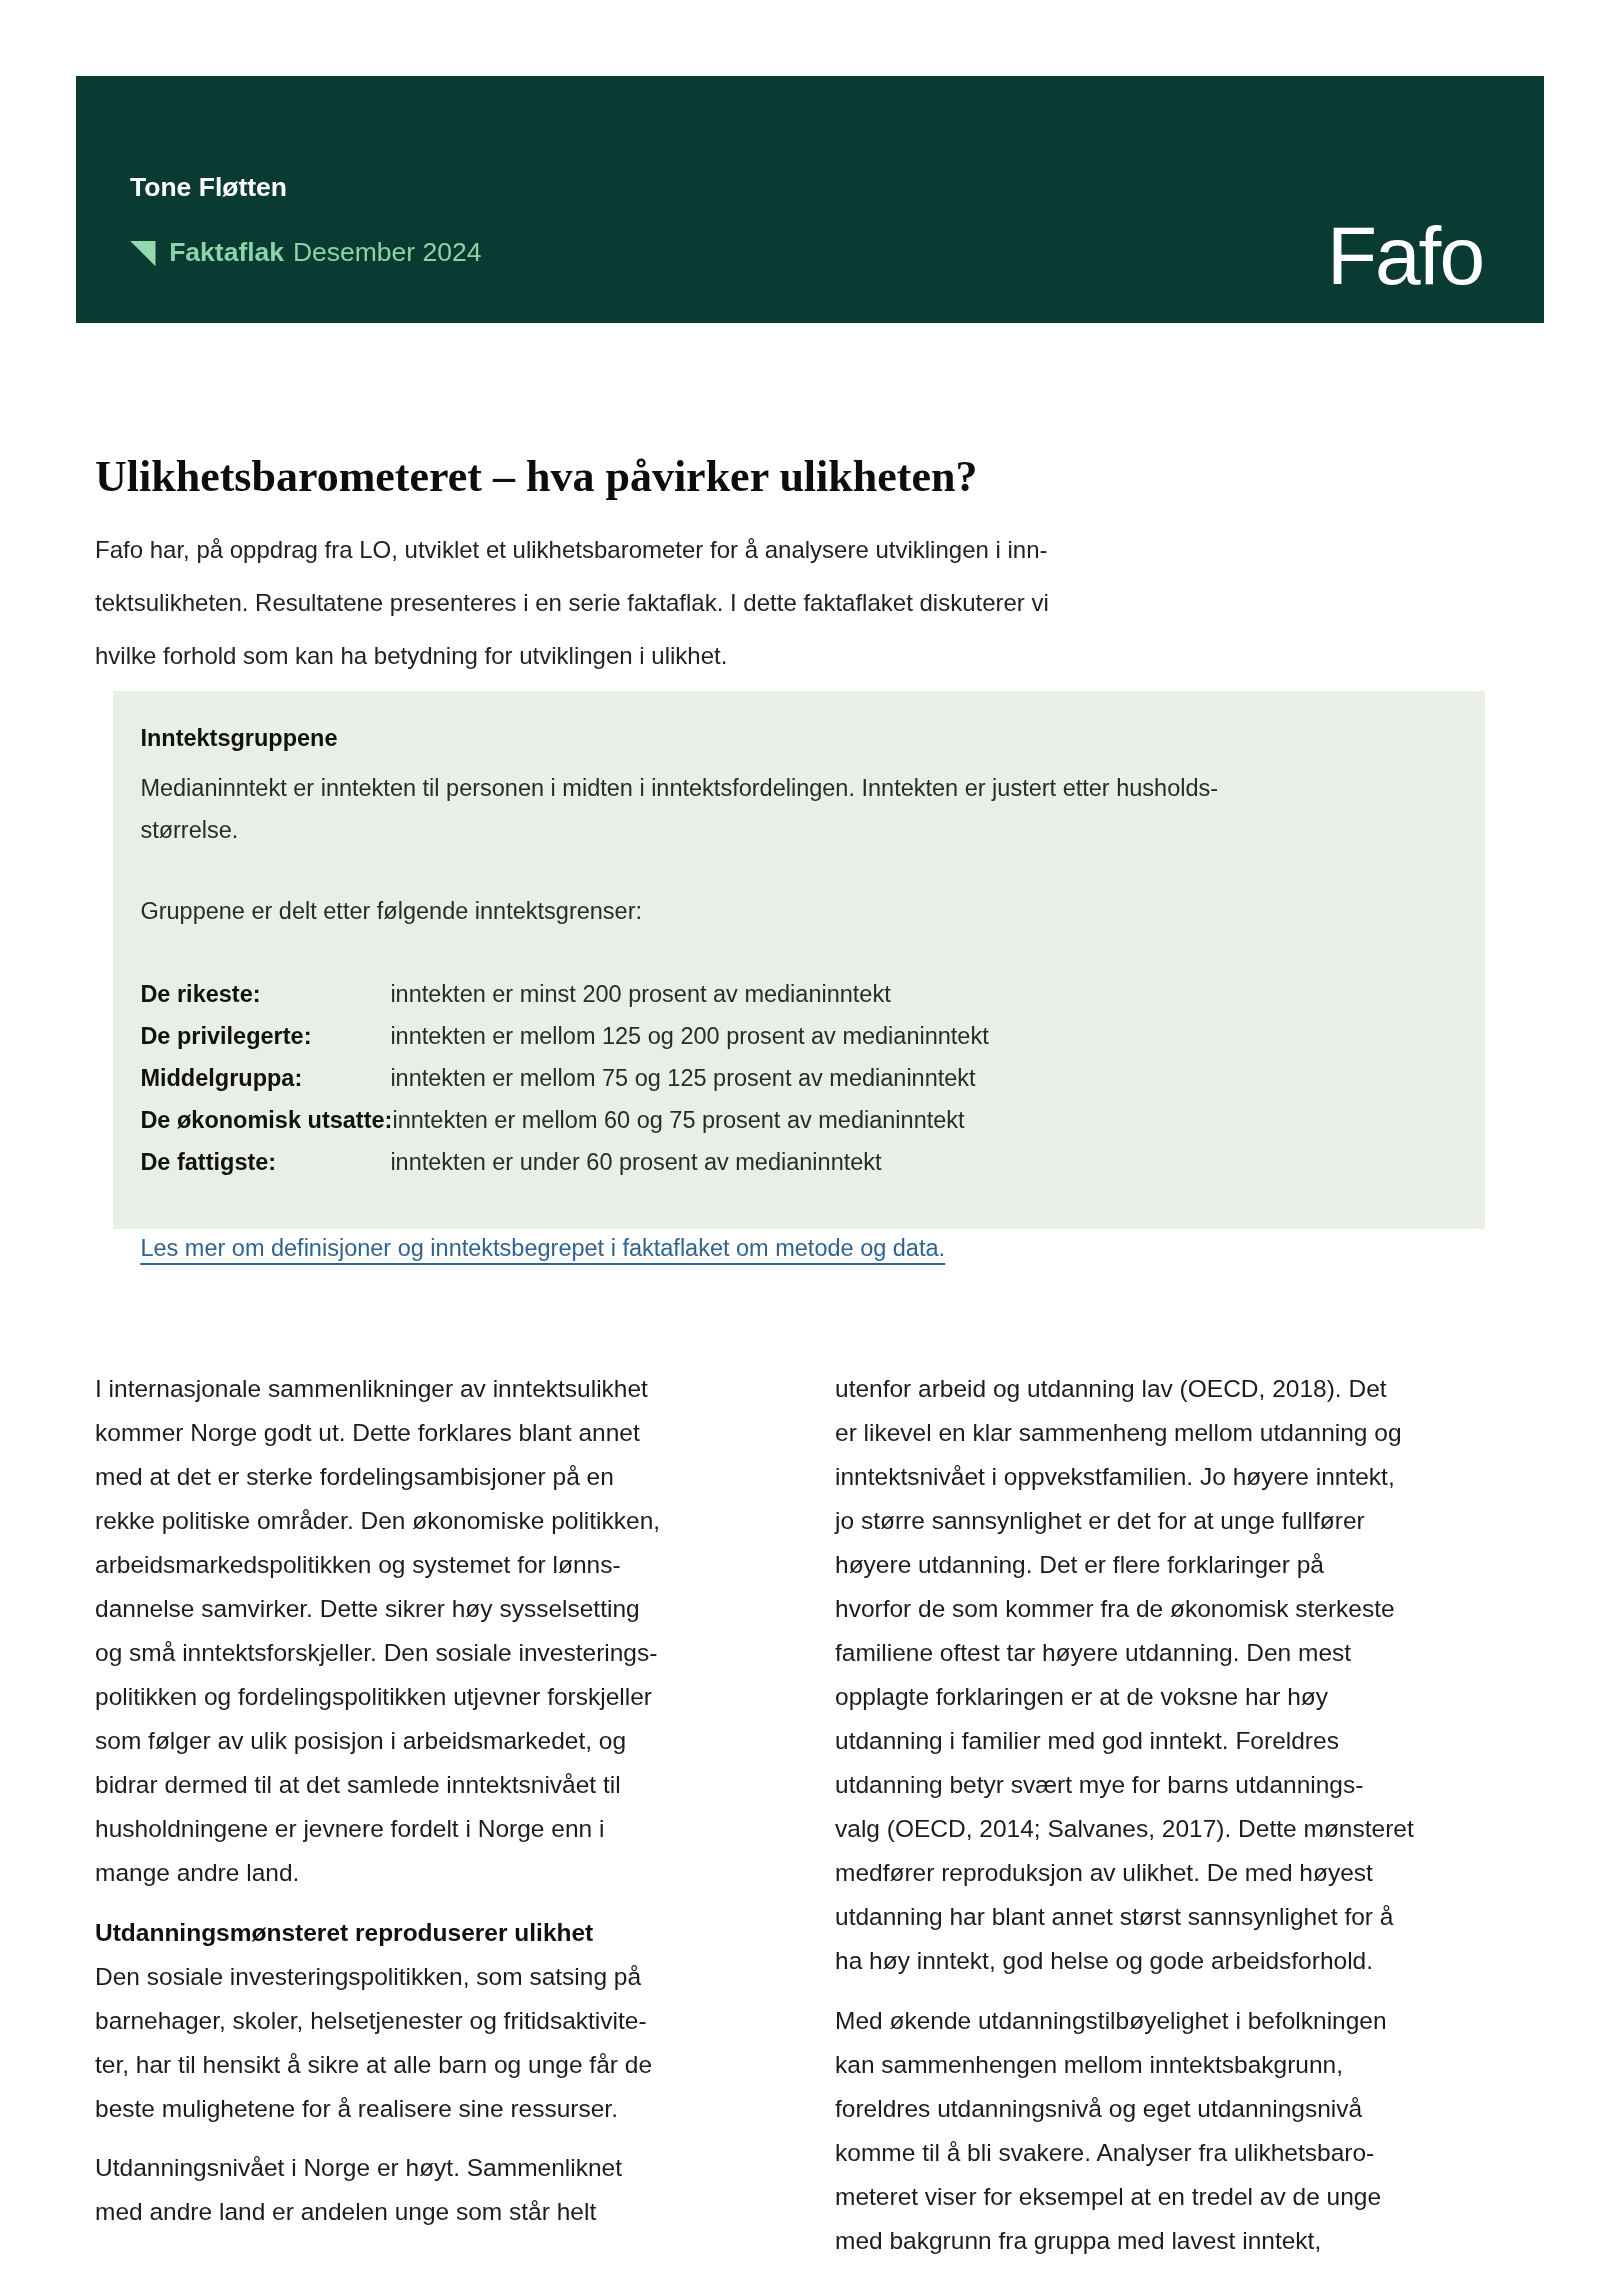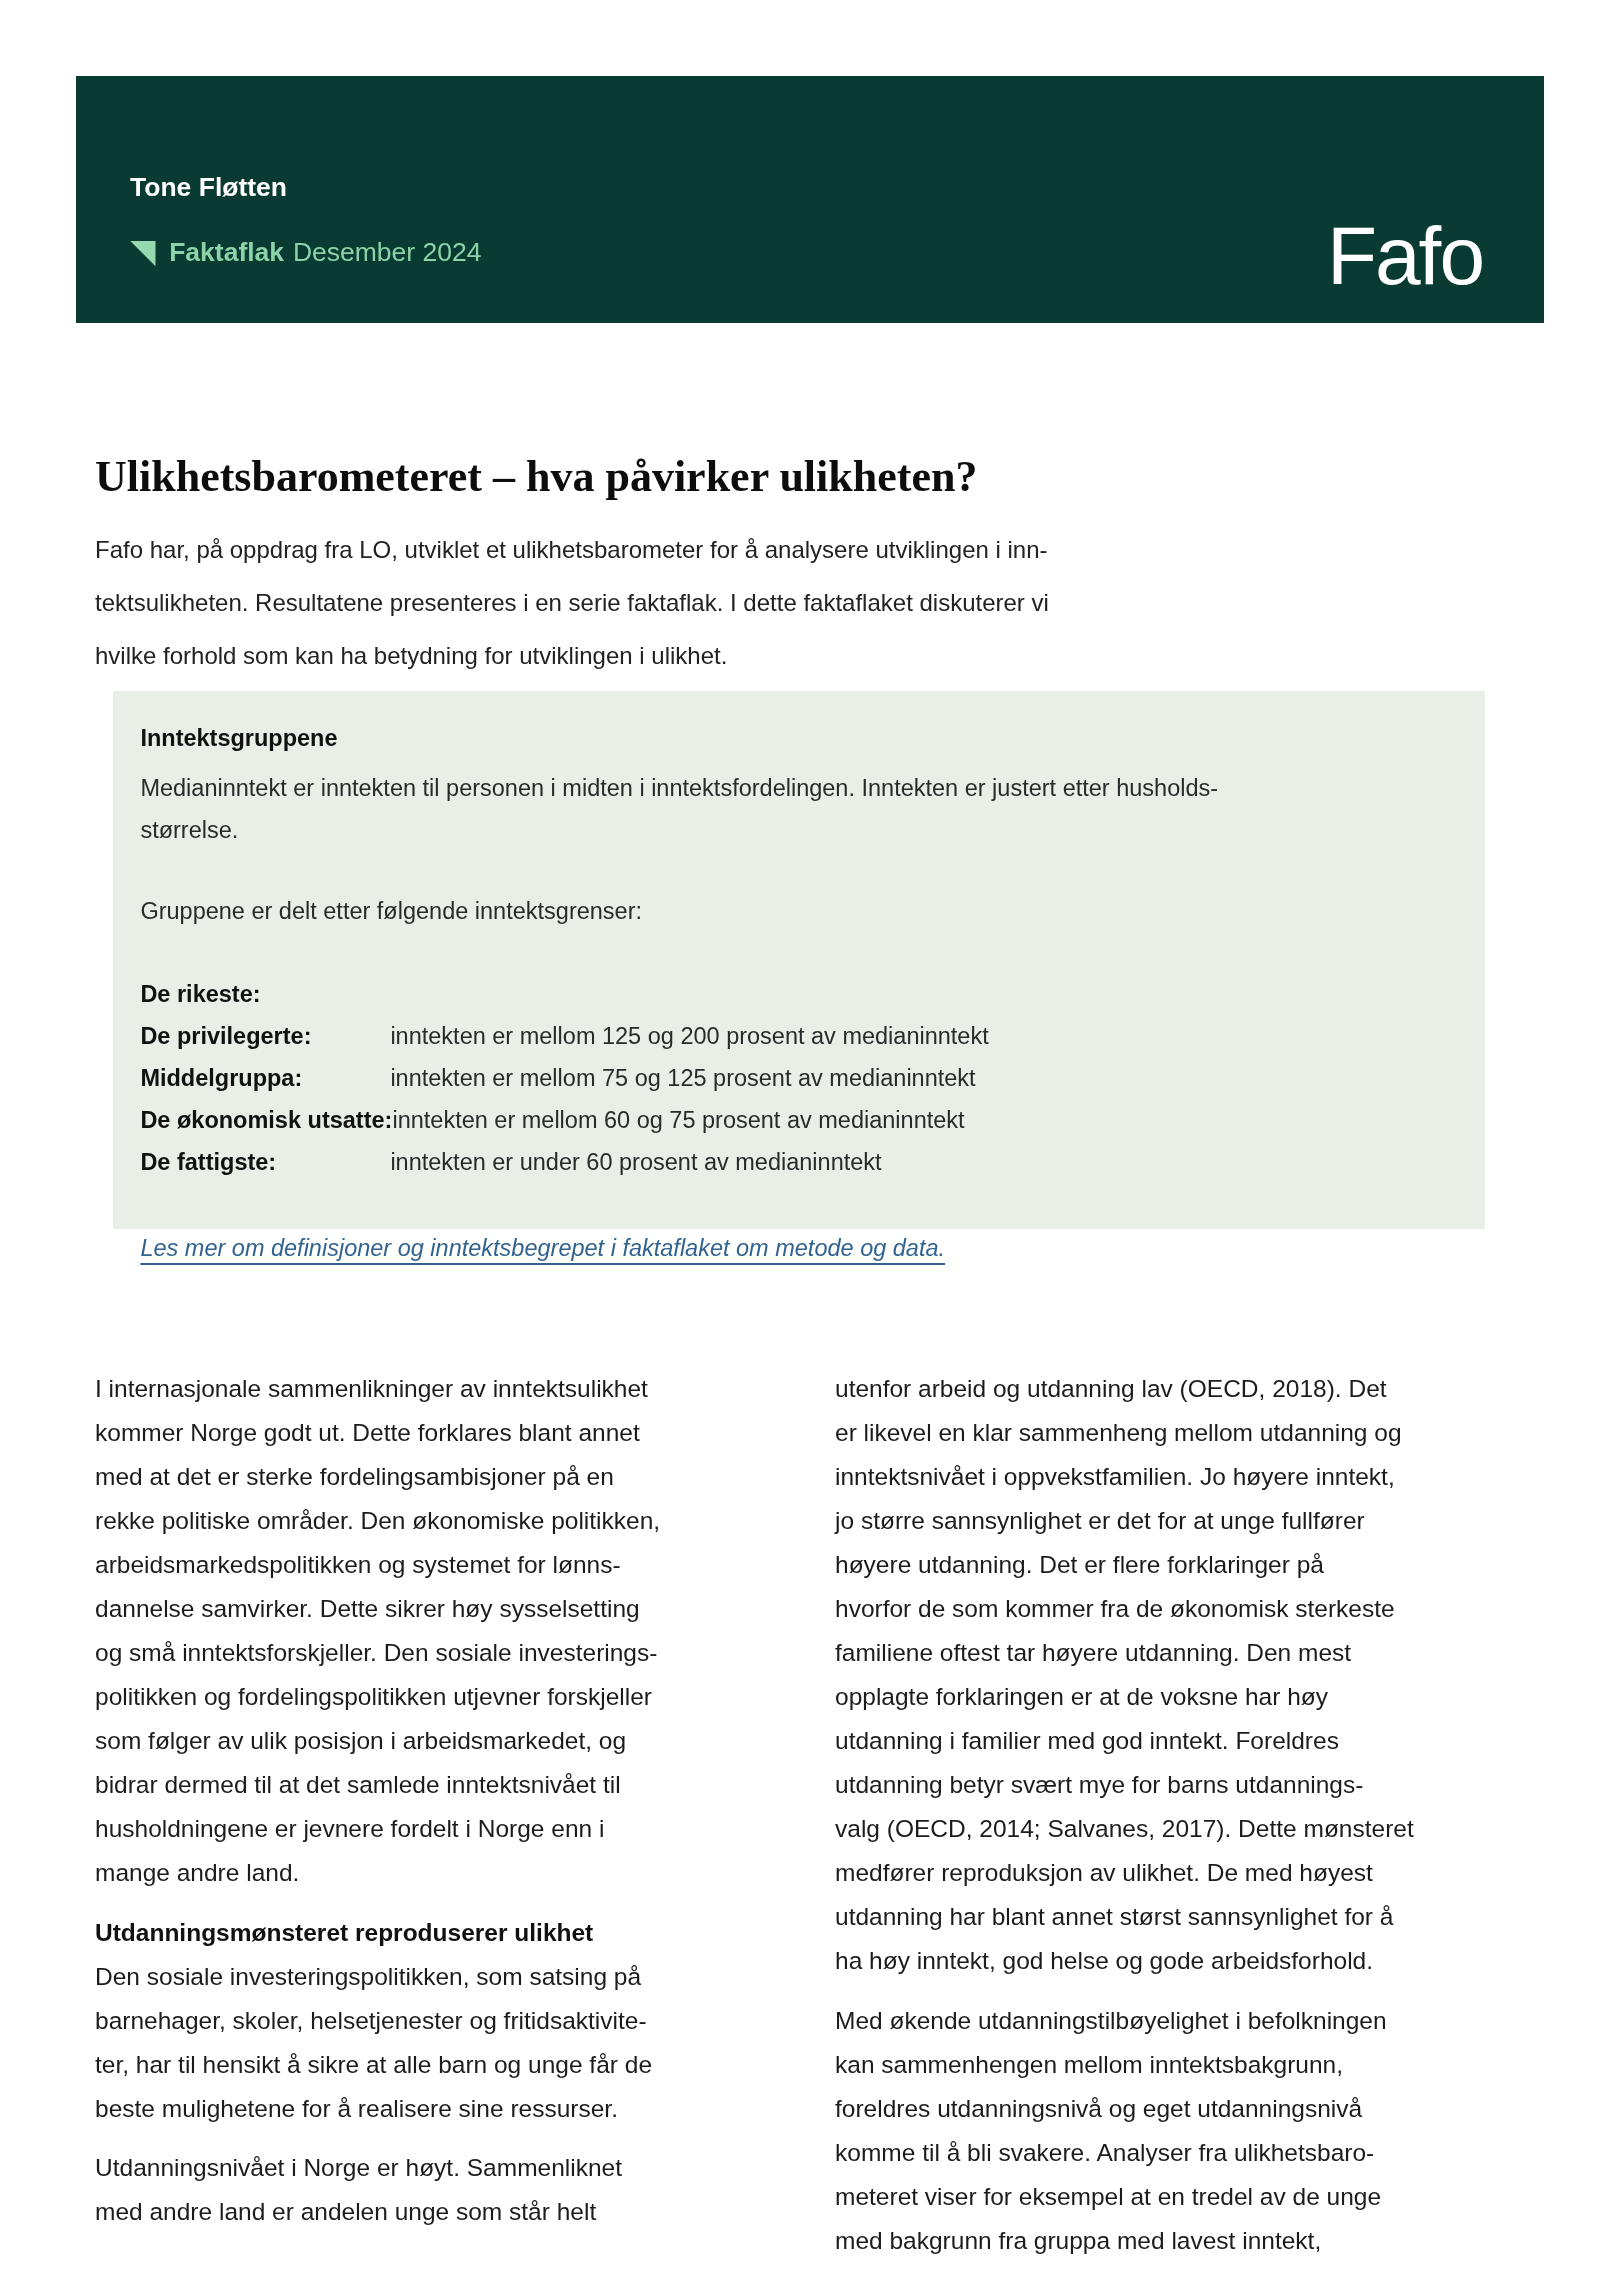--- a/index.html
+++ b/index.html
@@ -73,21 +73,21 @@
   .grouplist { }
   .grouprow { display:flex; line-height:42px; }
   .grouprow .glabel {
     flex:0 0 250px; font-weight:bold; color:#111; white-space:nowrap;
   }
   .grouprow .gdef { flex:1; white-space:nowrap; }
   .infobox .ib-link {
     display:inline-block; margin-top:51px;
     color:#31638e; text-decoration:underline;
     text-underline-offset:6.9px; text-decoration-thickness:2px;
-    font-size:23.5px; line-height:29px; cursor:pointer;font-style:italic;
+    font-size:23.5px; line-height:29px; cursor:pointer;
   }
   
   .columns {
     position:absolute; left:95px; top:1331px;
     width:1392px;
     display:flex; gap:88px;
   }
   .col { width:652px; font-size:24.5px; line-height:44px; color:#1c1c1c;margin-top:36px; }
   .col p { margin:0 0 15.7px 0; white-space:pre-line; }
   .col h3 {
@@ -117,20 +117,21 @@
 
   <div class="infobox">
     <p class="ib-heading">Inntektsgruppene</p>
     <p class="ib-body">Medianinntekt er inntekten til personen i midten i inntektsfordelingen. Inntekten er justert etter husholds-
 størrelse.</p>
     <p class="ib-sub">Gruppene er delt etter følgende inntektsgrenser:</p>
 
     <div class="grouplist">
       <div class="grouprow">
         <span class="glabel">De rikeste:</span>
+        <span class="gdef">inntekten er minst 200 prosent av medianinntekt</span>
       </div>
       <div class="grouprow">
         <span class="glabel">De privilegerte:</span>
         <span class="gdef">inntekten er mellom 125 og 200 prosent av medianinntekt</span>
       </div>
       <div class="grouprow">
         <span class="glabel">Middelgruppa:</span>
         <span class="gdef">inntekten er mellom 75 og 125 prosent av medianinntekt</span>
       </div>
       <div class="grouprow">

